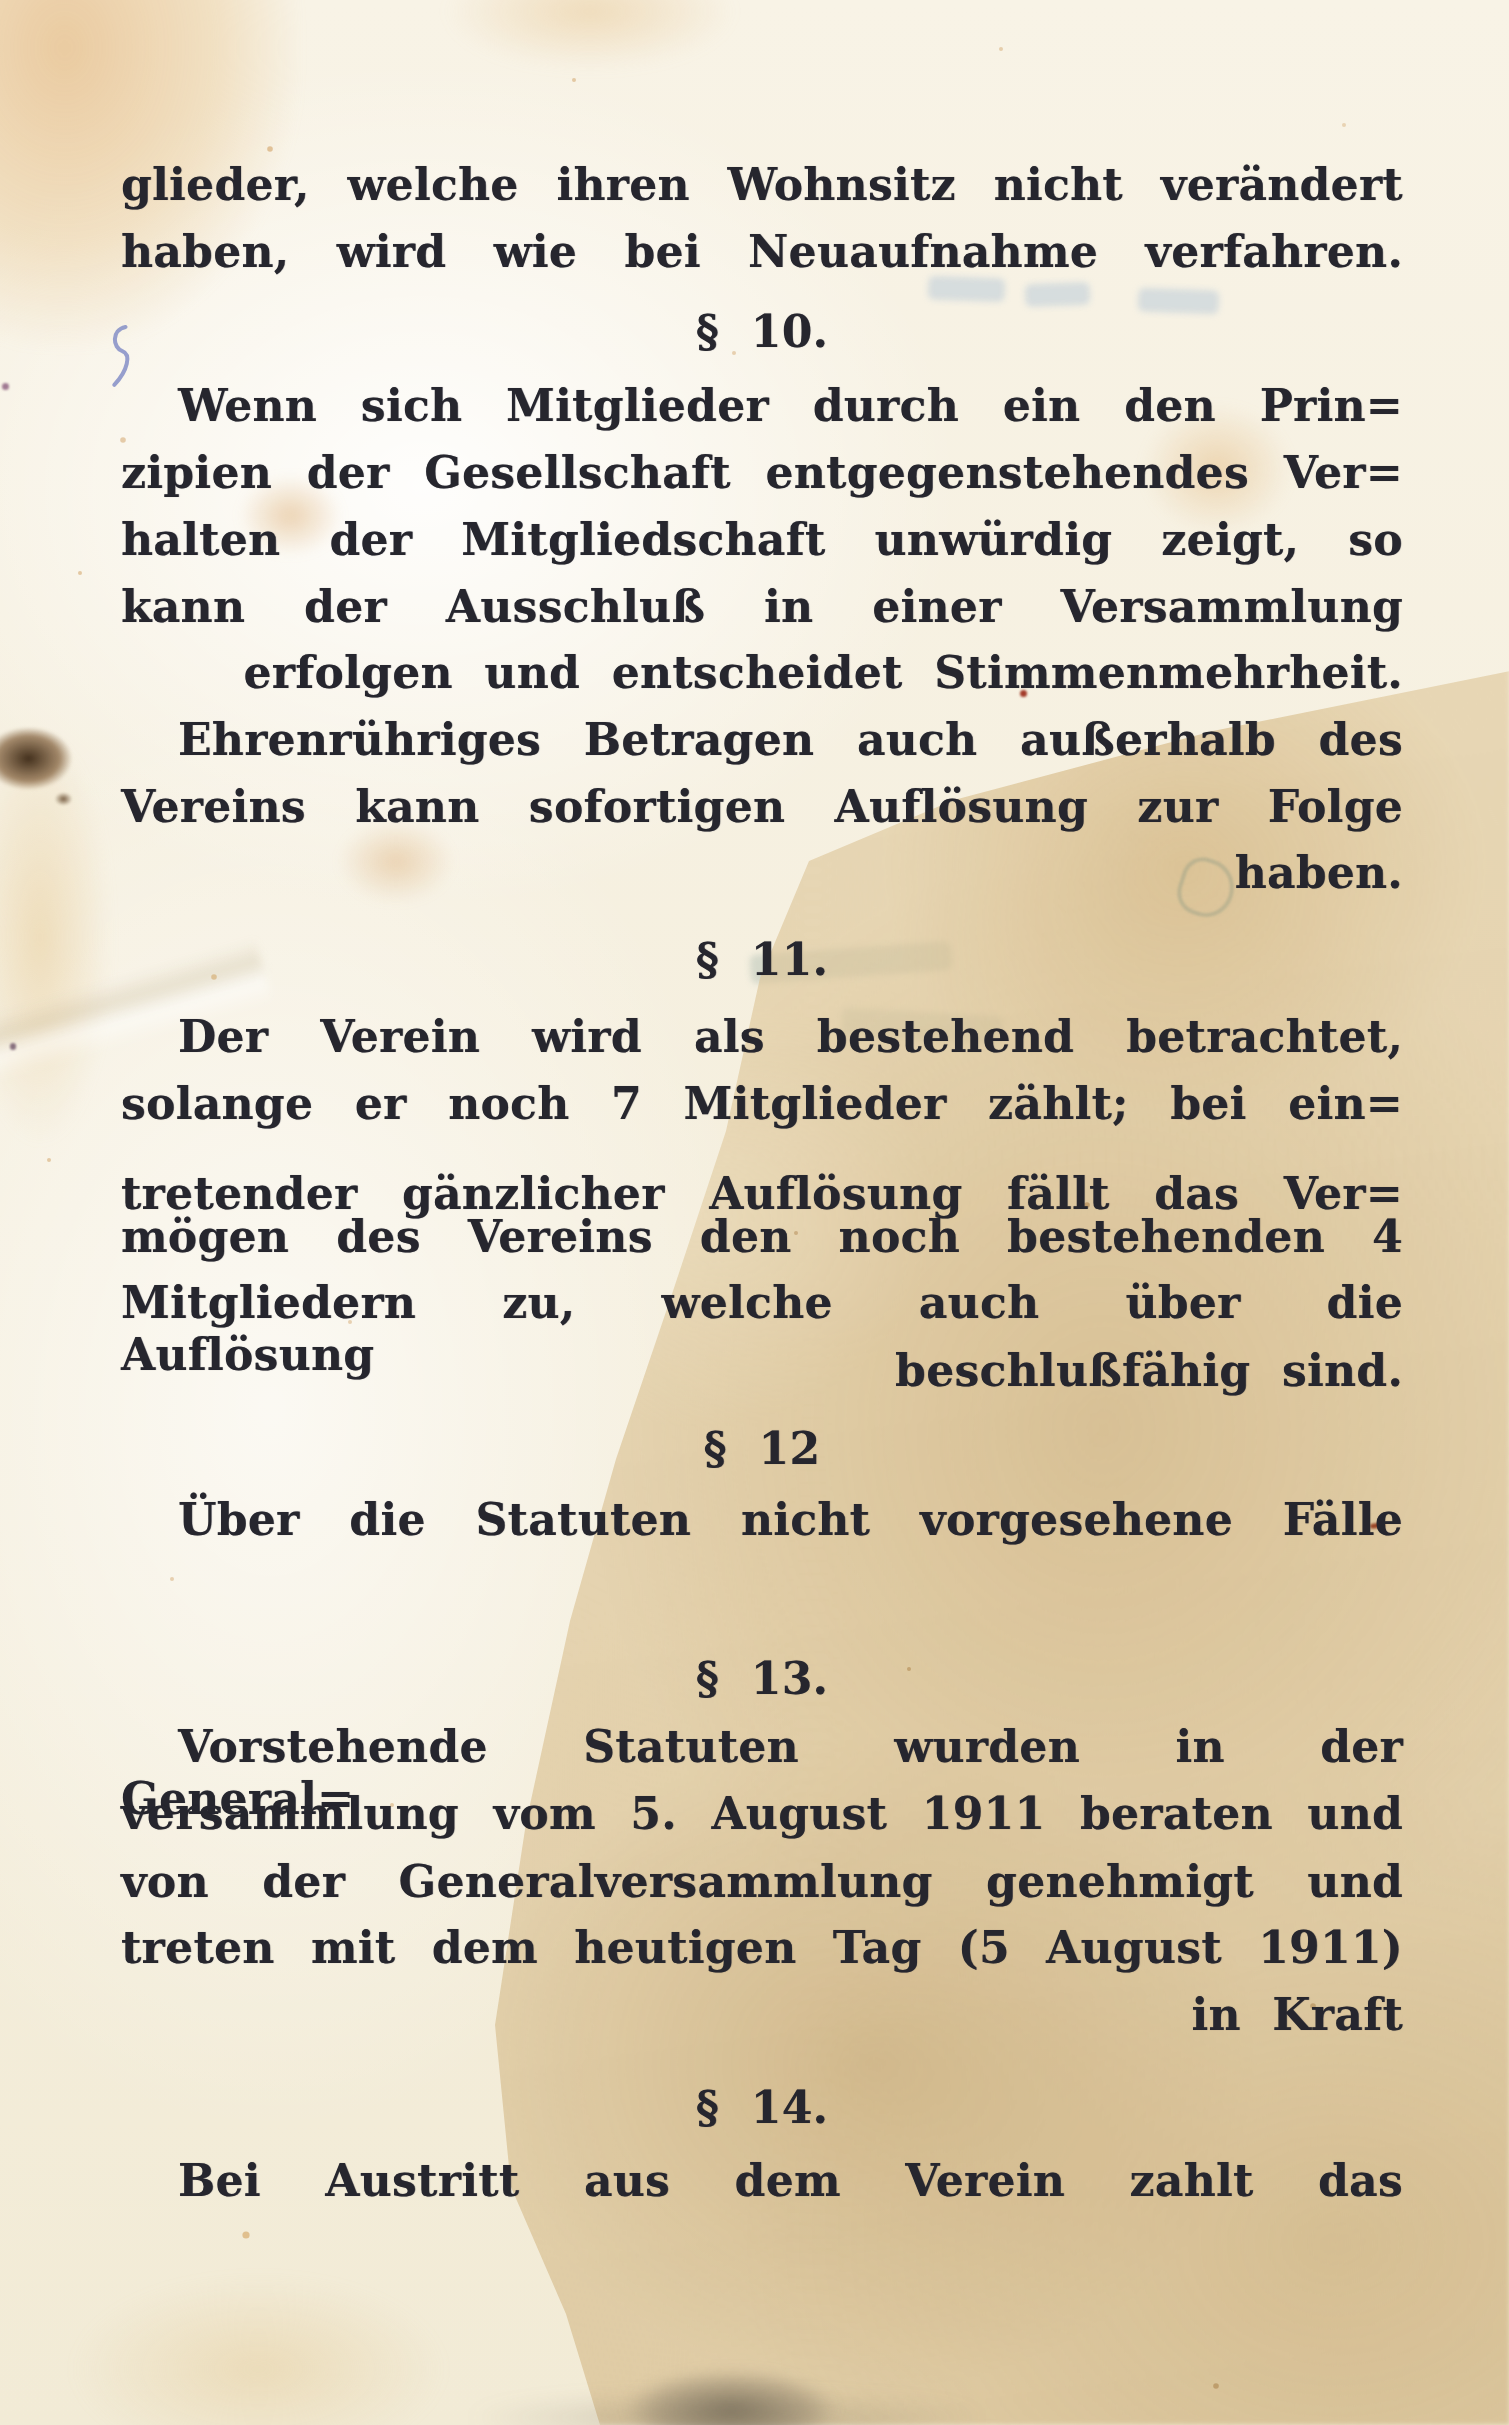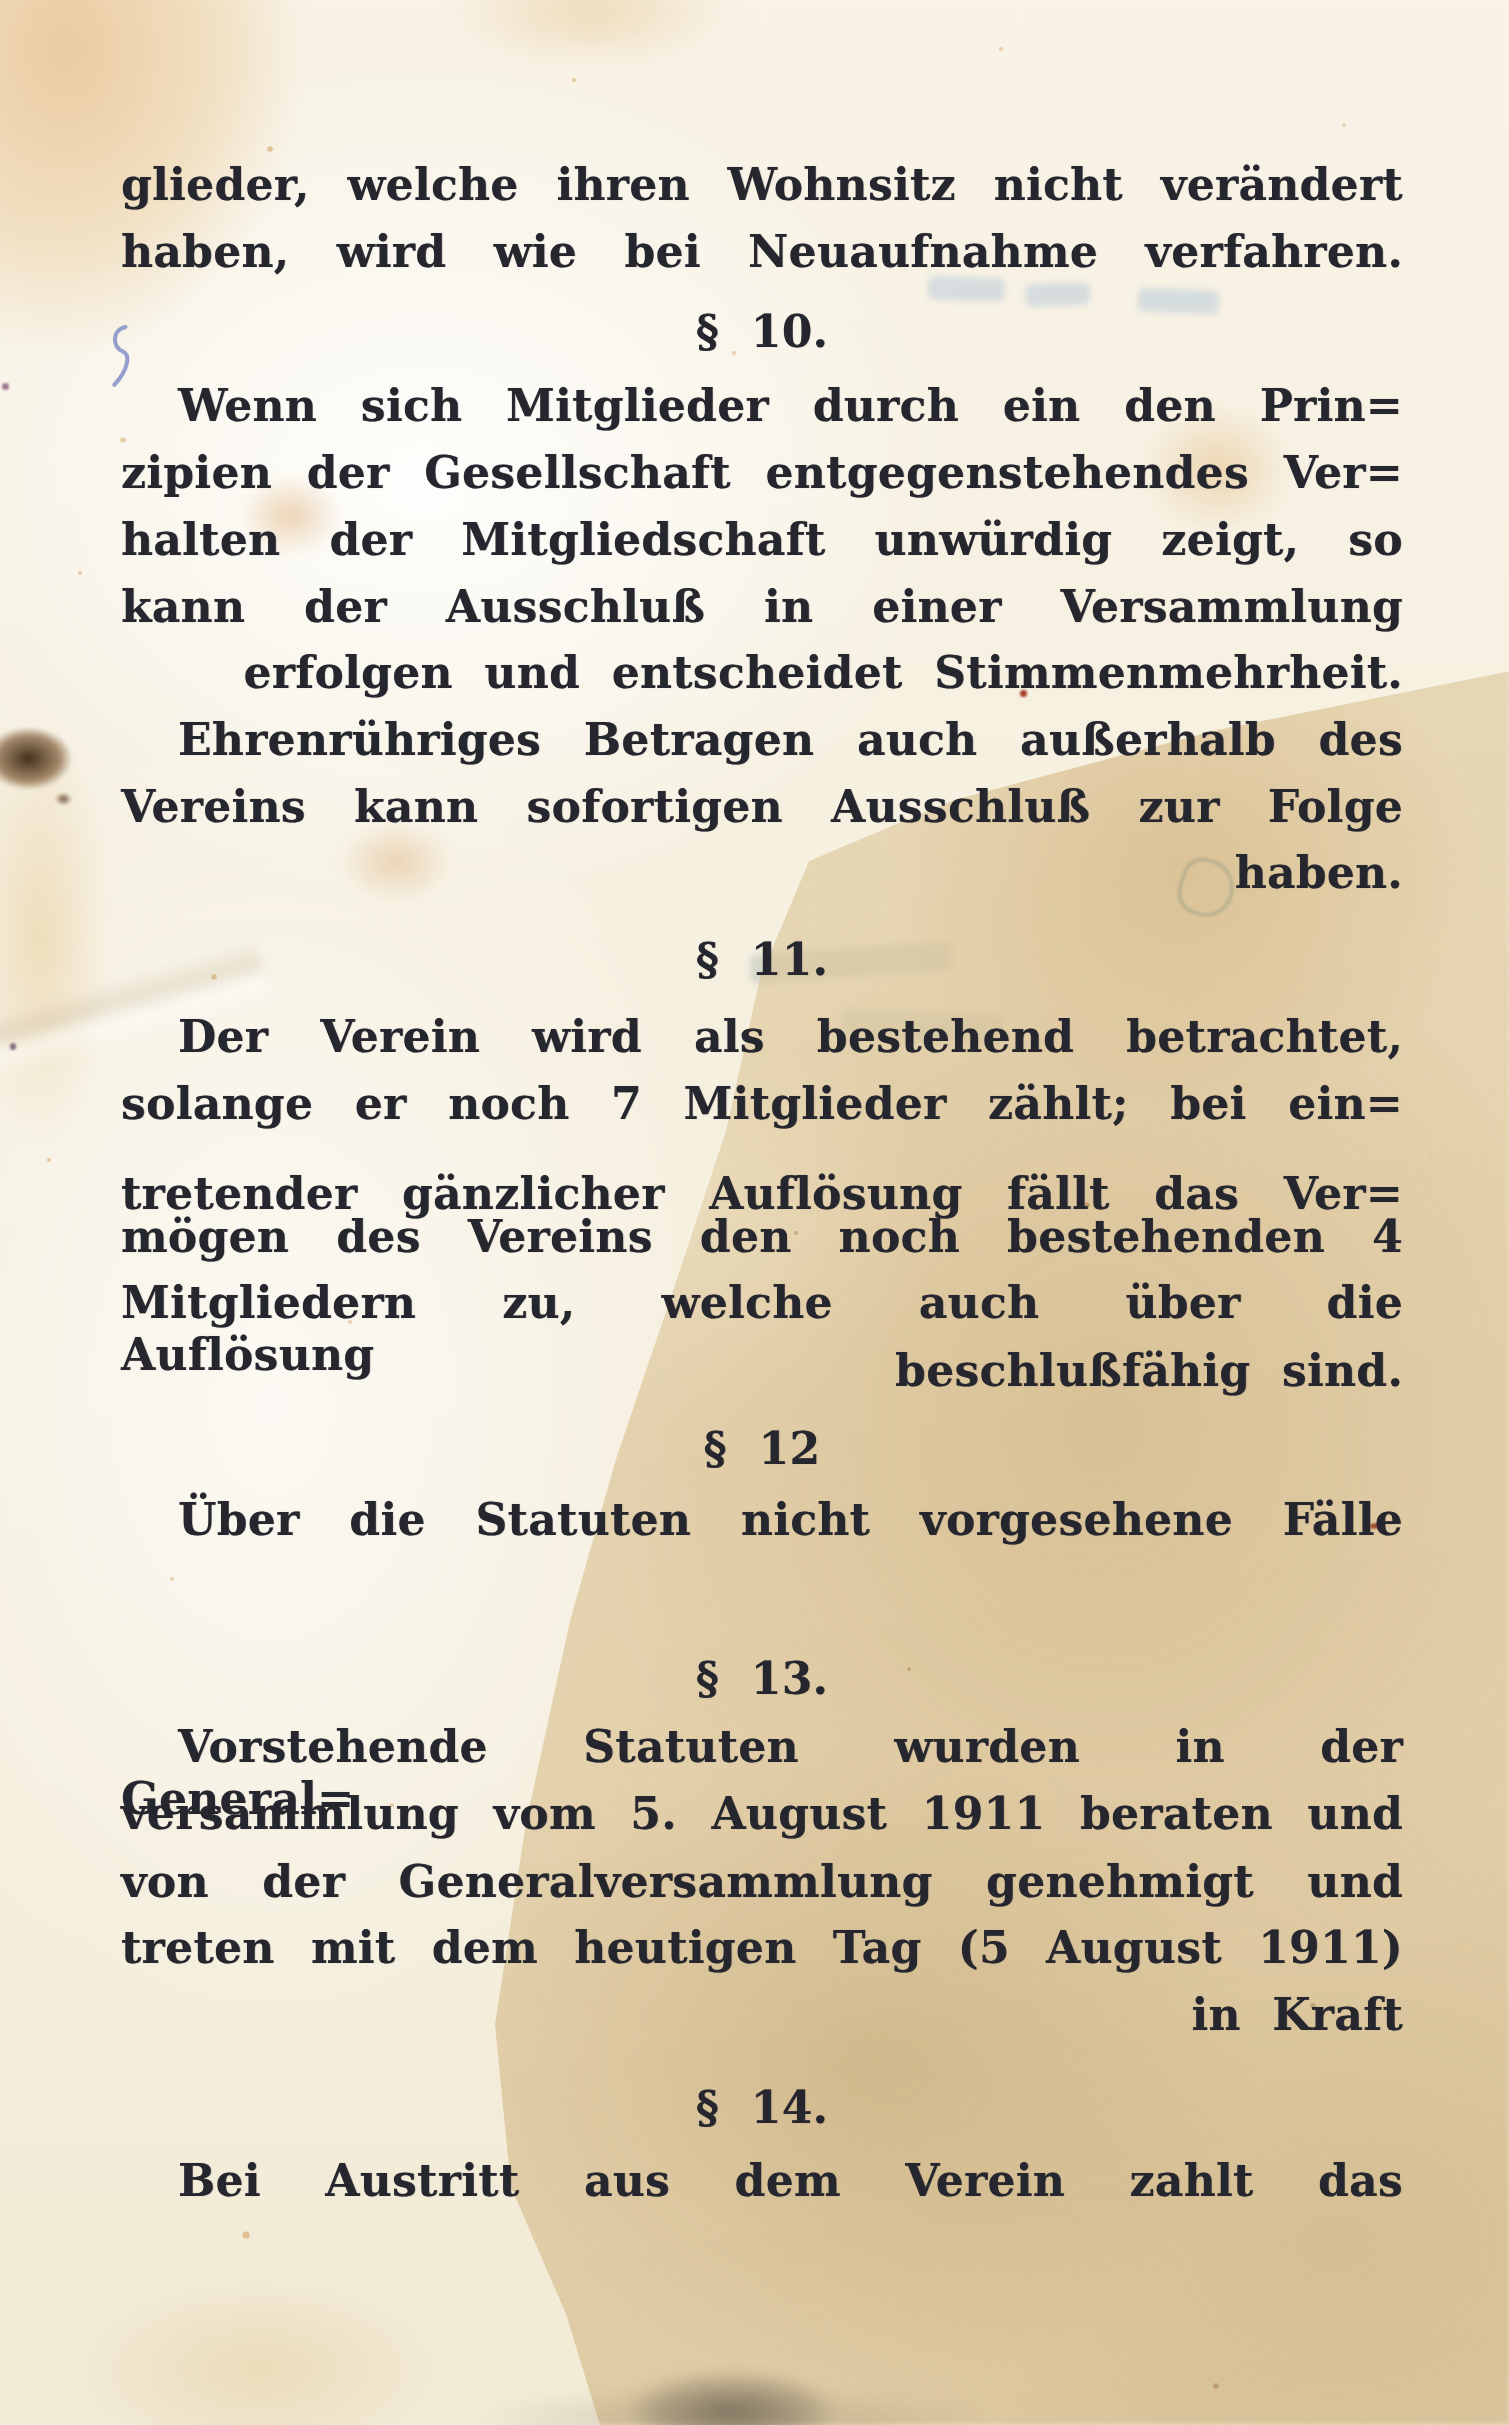--- a/index.html
+++ b/index.html
@@ -131,21 +131,21 @@
   <div class="textblock">
     <div class="line just" style="top:159px">glieder, welche ihren Wohnsitz nicht verändert</div>
     <div class="line just" style="top:226px">haben, wird wie bei Neuaufnahme verfahren.</div>
     <div class="line heading" style="top:306px">§ 10.</div>
     <div class="line just indent" style="top:380px">Wenn sich Mitglieder durch ein den Prin=</div>
     <div class="line just" style="top:447px">zipien der Gesellschaft entgegenstehendes Ver=</div>
     <div class="line just" style="top:514px">halten der Mitgliedschaft unwürdig zeigt, so</div>
     <div class="line just" style="top:581px">kann der Ausschluß in einer Versammlung</div>
     <div class="line leftal" style="top:647px">erfolgen und entscheidet Stimmenmehrheit.</div>
     <div class="line just indent" style="top:714px">Ehrenrühriges Betragen auch außerhalb des</div>
-    <div class="line just" style="top:781px">Vereins kann sofortigen Ausschluß zur Folge</div>
+    <div class="line just" style="top:781px">Vereins kann sofortigen Auflösung zur Folge</div>
     <div class="line leftal" style="top:847px">haben.</div>
     <div class="line heading" style="top:934px">§ 11.</div>
     <div class="line just indent" style="top:1011px">Der Verein wird als bestehend betrachtet,</div>
     <div class="line just" style="top:1078px">solange er noch 7 Mitglieder zählt; bei ein=</div>
     <div class="line just" style="top:1168px">tretender gänzlicher Auflösung fällt das Ver=</div>
     <div class="line just" style="top:1211px">mögen des Vereins den noch bestehenden 4</div>
     <div class="line just" style="top:1277px">Mitgliedern zu, welche auch über die Auflösung</div>
     <div class="line leftal" style="top:1345px">beschlußfähig sind.</div>
     <div class="line heading" style="top:1423px">§ 12</div>
     <div class="line just indent" style="top:1494px">Über die Statuten nicht vorgesehene Fälle</div>

